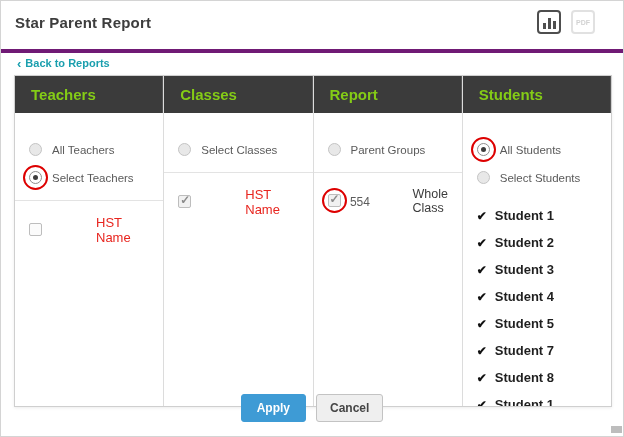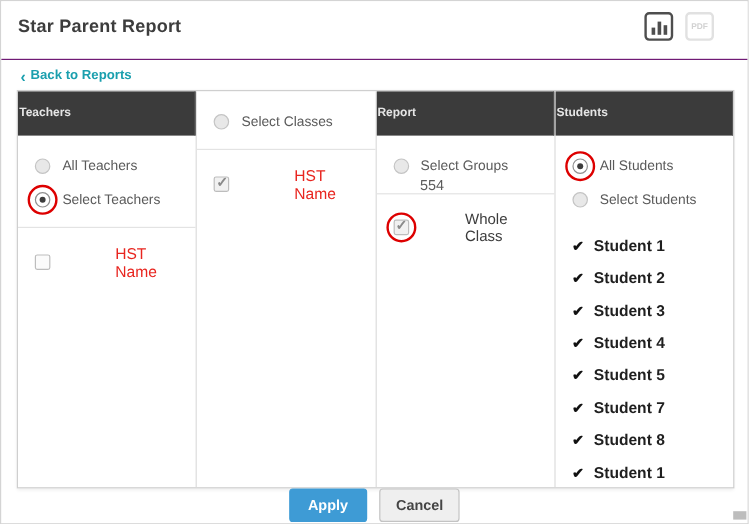--- a/index.html
+++ b/index.html
@@ -1,62 +1,62 @@
 <!DOCTYPE html>
 <html><head>
 <meta charset="utf-8">
 <style>
   html,body{margin:0;padding:0;background:#fff;}
   body{font-family:"Liberation Sans", sans-serif; -webkit-font-smoothing:antialiased;}
   .page{position:relative;width:622px;height:435px;border:1px solid #d4d4d4;background:#fff;overflow:hidden;}
 
   
-  .top-bar{position:absolute;top:0;left:0;right:0;height:48px;border-bottom:1px solid #701a75;background:#fff;}
+  .top-bar{position:absolute;top:0;left:0;right:0;height:48px;border-bottom:4px solid #701a75;background:#fff;}
   .page-title{position:absolute;left:14px;top:13px;font-size:15px;font-weight:700;color:#3d3d3d;letter-spacing:.2px;}
   .icon-btn{position:absolute;top:9px;width:24px;height:24px;border-radius:4px;box-sizing:border-box;cursor:pointer;}
   .icon-chart{right:62px;border:2px solid #4e4e4e;display:flex;align-items:flex-end;justify-content:center;gap:2px;padding-bottom:3px;}
   .icon-chart .bar{width:3px;background:#4e4e4e;}
   .b1{height:6px;} .b2{height:11px;} .b3{height:8px;}
   .icon-pdf{right:28px;border:2px solid #e1e1e1;color:#d2d2d2;font-size:7px;font-weight:700;display:flex;align-items:center;justify-content:center;}
 
   
   .back-link{position:absolute;left:16px;top:56px;font-size:11px;font-weight:700;color:#1a9fae;cursor:pointer;display:flex;align-items:center;}
   .chev{margin-right:4px;font-size:13px;line-height:11px;font-weight:700;}
   .chev::before{content:"\2039";}
 
   
   .panel{position:absolute;left:13px;top:74px;width:596px;height:330px;border:1px solid #cfcfcf;background:#fff;display:flex;box-shadow:0 1px 3px rgba(0,0,0,.08);overflow:hidden;}
   .col{flex:1;border-right:1px solid #dcdcdc;display:flex;flex-direction:column;min-width:0;}
   .col:last-child{border-right:none;}
-  .col-header{height:37px;flex:none;background:#3b3b3b;color:#e5e5e5;font-size:10px;font-weight:700;display:flex;align-items:center;padding:0 1px;box-shadow:inset -1px 0 0 #565656;}
-  .options{padding:12px 0 8px;}
+  .col-header{height:37px;flex:none;background:#3b3b3b;color:#84cc16;font-size:15px;font-weight:700;display:flex;align-items:center;padding:0 16px;box-shadow:inset -1px 0 0 #565656;}
+  .options{padding:23px 0 8px;}
   .options.divided{border-bottom:1px solid #e3e3e3;}
   .opt{display:flex;align-items:center;padding:7px 14px;font-size:11.5px;color:#5a5a5a;cursor:pointer;}
   .ctl-wrap{position:relative;width:14px;height:14px;margin-right:9px;flex:none;}
   .radio{position:absolute;left:0;top:0;width:13px;height:13px;border-radius:50%;background:#e8e8e8;border:1px solid #c4c4c4;box-sizing:border-box;}
   .radio.sel{background:#fff;border-color:#8f8f8f;}
   .radio.sel::after{content:"";position:absolute;left:3px;top:3px;width:5px;height:5px;border-radius:50%;background:#3d3d3d;}
   .checkbox{position:absolute;left:0;top:0;width:13px;height:13px;border-radius:2px;background:#fbfbfb;border:1px solid #bdbdbd;box-sizing:border-box;}
   .checkbox.checked{background:#f1f1f1;}
   .checkbox.checked::after{content:"\2713";position:absolute;left:1px;top:-3px;font-size:12px;font-weight:700;color:#8a8a8a;}
   .annot{position:absolute;left:-6px;top:-6px;width:25px;height:25px;border:2.5px solid #dd0000;border-radius:50%;pointer-events:none;z-index:5;box-sizing:border-box;}
 
   .items{padding:14px 14px 6px;}
   .item-row{display:flex;align-items:center;cursor:pointer;gap:36px;}
   .red-label{color:#e8251f;font-size:13px;margin-left:8px;}
-  .dark-label{color:#3c3c3c;font-size:12.5px;margin-left:1px;}
+  .dark-label{color:#3c3c3c;font-size:12.5px;margin-left:26px;}
   .count{margin-left:34px;font-size:12px;color:#5c5c5c;}
 
   .students-list{padding:2px 14px 0;}
   .student-row{display:flex;align-items:center;height:27px;font-size:13px;font-weight:600;color:#1f1f1f;cursor:pointer;}
   .check-icon{flex:none;margin-right:8px;font-size:12px;color:#111;}
   .check-icon::before{content:"\2714";}
 
   
-  .footer{position:absolute;top:406px;left:0;right:0;display:flex;justify-content:center;gap:10px;}
+  .footer{position:absolute;top:393px;left:0;right:0;display:flex;justify-content:center;gap:10px;}
   .btn{font-family:inherit;font-size:12px;font-weight:700;border-radius:3px;cursor:pointer;line-height:1;}
   .btn-apply{background:#3e9bd5;border:1px solid #3e9bd5;color:#fff;padding:7px 15px;}
   .btn-cancel{background:#efefef;border:1px solid #c3c3c3;color:#454545;padding:7px 13px;}
 
   .scroll-frag{position:absolute;right:1px;bottom:3px;width:11px;height:7px;background:#bdbdbd;}
 </style>
 </head>
 <body>
 
 <div class="page">
@@ -101,20 +101,21 @@
         <div class="item-row">
           <span class="ctl-wrap">
               <span class="checkbox"></span>
             </span>
           <span class="red-label">HST Name</span>
         </div>
       </div>
     </div>
 
     <div class="col">
+      <div class="col-header">Classes</div>
       <div class="options divided">
         <div class="opt">
           <span class="ctl-wrap">
               <span class="radio"></span>
             </span>
           <span>Select Classes</span>
         </div>
       </div>
       <div class="items">
         <div class="item-row">
@@ -127,21 +128,21 @@
       </div>
     </div>
 
     <div class="col">
       <div class="col-header">Report</div>
       <div class="options divided">
         <div class="opt">
           <span class="ctl-wrap">
               <span class="radio"></span>
             </span>
-          <span>Select Groups</span>
+          <span>Parent Groups</span>
         </div>
       </div>
       <div class="items">
         <div class="item-row">
           <span class="ctl-wrap">
               <span class="checkbox checked"></span>
               <span class="annot"></span>
             </span>
           <span class="dark-label">Whole Class</span>
         </div>

